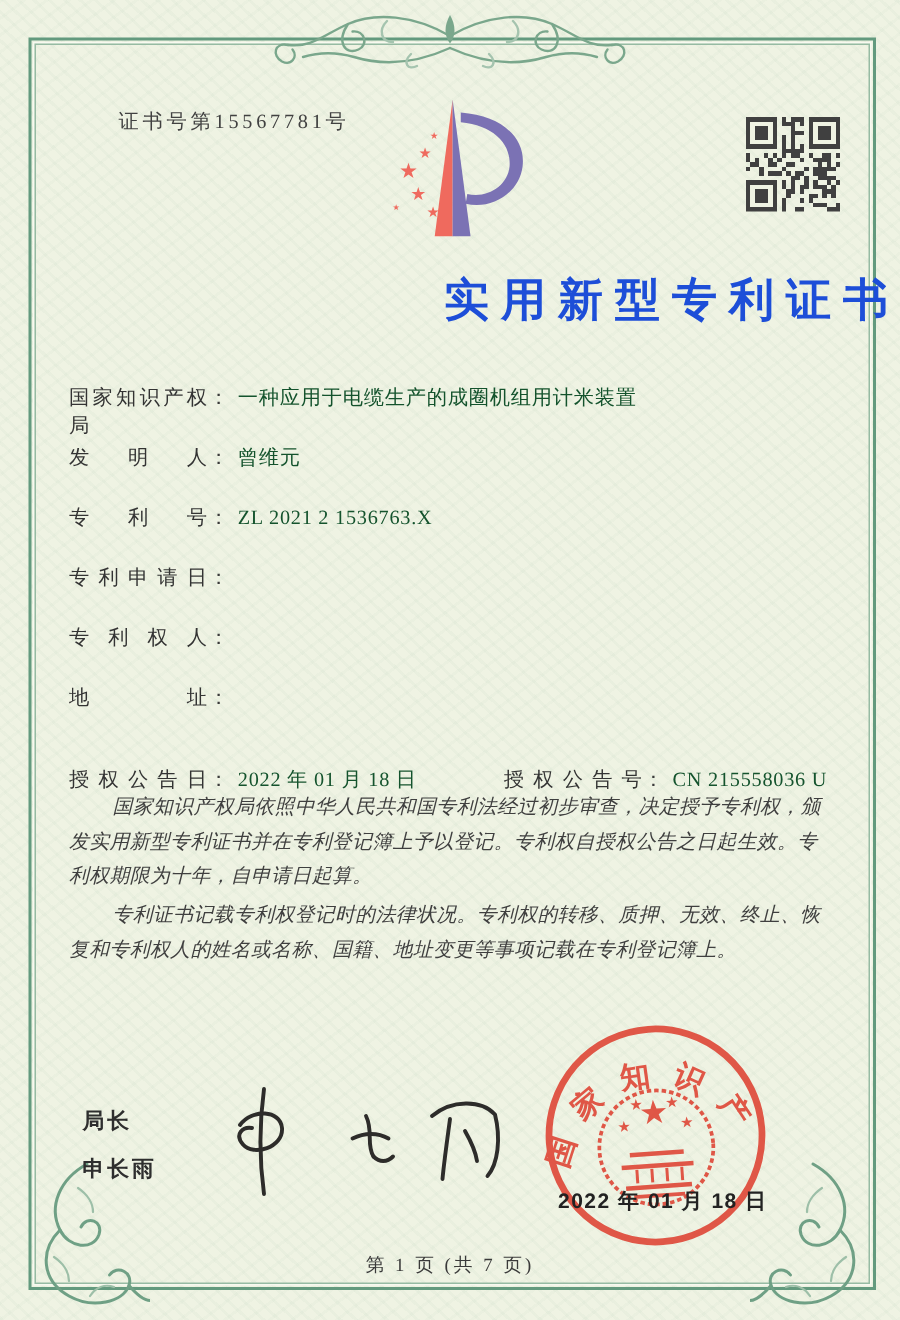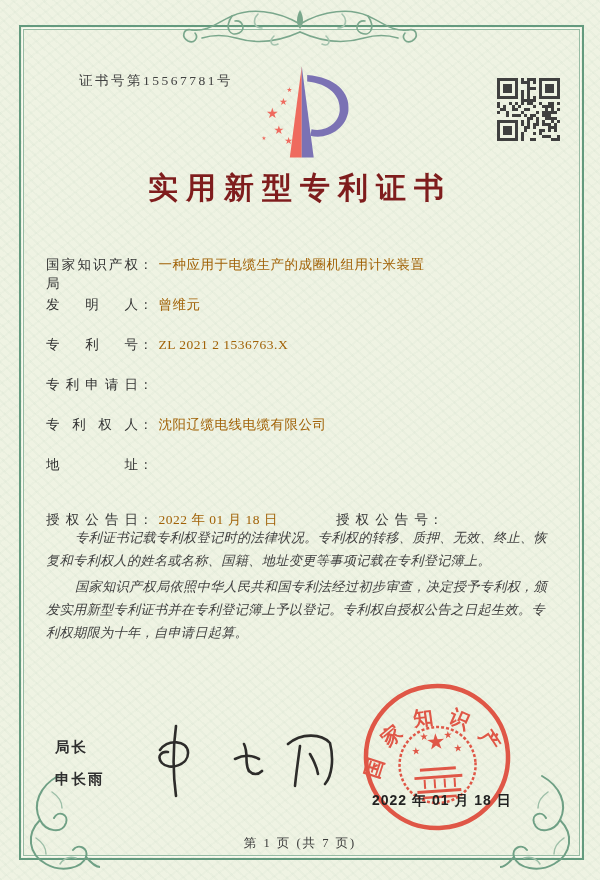--- a/index.html
+++ b/index.html
@@ -7,27 +7,27 @@
        background:#eff3e3;font-family:"Liberation Serif", serif;color:#3b3b3b;}
   .texture{position:absolute;inset:0;pointer-events:none;
        background:repeating-linear-gradient(43deg, rgba(124,168,140,.05) 0 2px, transparent 2px 7px),
                   repeating-linear-gradient(-37deg, rgba(124,168,140,.04) 0 2px, transparent 2px 9px);}
   .frame{position:absolute;left:19px;top:25px;width:561px;height:831px;border:2px solid #639a7e;}
   .frame-gap{position:absolute;inset:1px;border:1px solid #f7f9f0;}
   .frame-in{position:absolute;inset:0;border:1px solid #96bba3;}
   .certno{position:absolute;left:46px;top:72px;font-size:13.5px;letter-spacing:2.5px;color:#414141;margin-left:33px;}
   .logo{position:absolute;left:250px;top:62px;}
   .qr{position:absolute;left:497px;top:78px;}
-  .title{position:absolute;left:0;top:168px;width:100%;text-align:center;
-         font-size:30px;font-weight:bold;letter-spacing:8px;color:#7f1d1d;}
+  .title{position:absolute;left:0;top:180px;width:100%;text-align:right;
+         font-size:30px;font-weight:bold;letter-spacing:8px;color:#1d4ed8;}
   .fields{position:absolute;left:46px;top:255px;right:40px;font-size:13.5px;}
   .row{display:flex;height:40px;line-height:19px;align-items:flex-start;}
   .flabel{display:inline-block;width:92px;text-align:justify;text-align-last:justify;color:#333;}
   .colon{margin:0 6px 0 1px;}
-  .fvalue{letter-spacing:.5px;color:#a16207;}
+  .fvalue{letter-spacing:.5px;color:#14532d;}
   .grant-row{display:flex;height:34px;line-height:19px;align-items:flex-end;}
   .grant2{margin-left:58px;display:flex;}
   .paras{position:absolute;left:46px;right:42px;top:527px;font-size:13.2px;line-height:1.74;
          font-style:italic;color:#3f3f3f;letter-spacing:.3px;}
   .paras p{margin:0 0 3px 0;text-indent:2.2em;}
   .director{position:absolute;left:55px;top:738px;font-family:"Liberation Sans", sans-serif;
             font-weight:700;font-size:14.5px;color:#2e2e2e;letter-spacing:2px;}
   .director-name{position:absolute;left:55px;top:770px;font-family:"Liberation Sans", sans-serif;
             font-weight:700;font-size:14.5px;color:#2e2e2e;letter-spacing:2px;}
   .sig{position:absolute;left:140px;top:716px;}
@@ -247,40 +247,40 @@
         <span class="colon">：</span>
       <span class="fvalue">ZL 2021 2 1536763.X</span>
     </div>
     <div class="row">
       <span class="flabel">专利申请日</span>
         <span class="colon">：</span>
     </div>
     <div class="row">
       <span class="flabel">专利权人</span>
         <span class="colon">：</span>
-      <span class="fvalue">沈阳辽缆电线电缆有限公司</span>
     </div>
     <div class="row">
       <span class="flabel">地址</span>
         <span class="colon">：</span>
     </div>
     <div class="grant-row">
       <span class="flabel">授权公告日</span>
         <span class="colon">：</span>
       <span class="fvalue">2022 年 01 月 18 日</span>
       <span class="grant2">
         <span class="flabel">授权公告号</span>
           <span class="colon">：</span>
+        <span class="fvalue">CN 215558036 U</span>
       </span>
     </div>
   </div>
 
   <div class="paras">
+    <p>国家知识产权局依照中华人民共和国专利法经过初步审查，决定授予专利权，颁发实用新型专利证书并在专利登记簿上予以登记。专利权自授权公告之日起生效。专利权期限为十年，自申请日起算。</p>
     <p>专利证书记载专利权登记时的法律状况。专利权的转移、质押、无效、终止、恢复和专利权人的姓名或名称、国籍、地址变更等事项记载在专利登记簿上。</p>
-    <p>国家知识产权局依照中华人民共和国专利法经过初步审查，决定授予专利权，颁发实用新型专利证书并在专利登记簿上予以登记。专利权自授权公告之日起生效。专利权期限为十年，自申请日起算。</p>
   </div>
 
   <div class="director">局长</div>
   <div class="director-name">申长雨</div>
 
   <svg class="sig" width="200" height="92" viewBox="0 0 200 92">
     <g stroke="#2d2c2a" stroke-width="2.6" fill="none" stroke-linecap="round" stroke-linejoin="round">
       <path d="M36,10 C33,32 33,58 36,80"></path>
       <path d="M20,34 C28,23 47,24 48,36 C49,49 29,55 22,47 C16,40 22,35 28,36"></path>
       <path d="M104,28 C109,38 104,47 109,55"></path>

